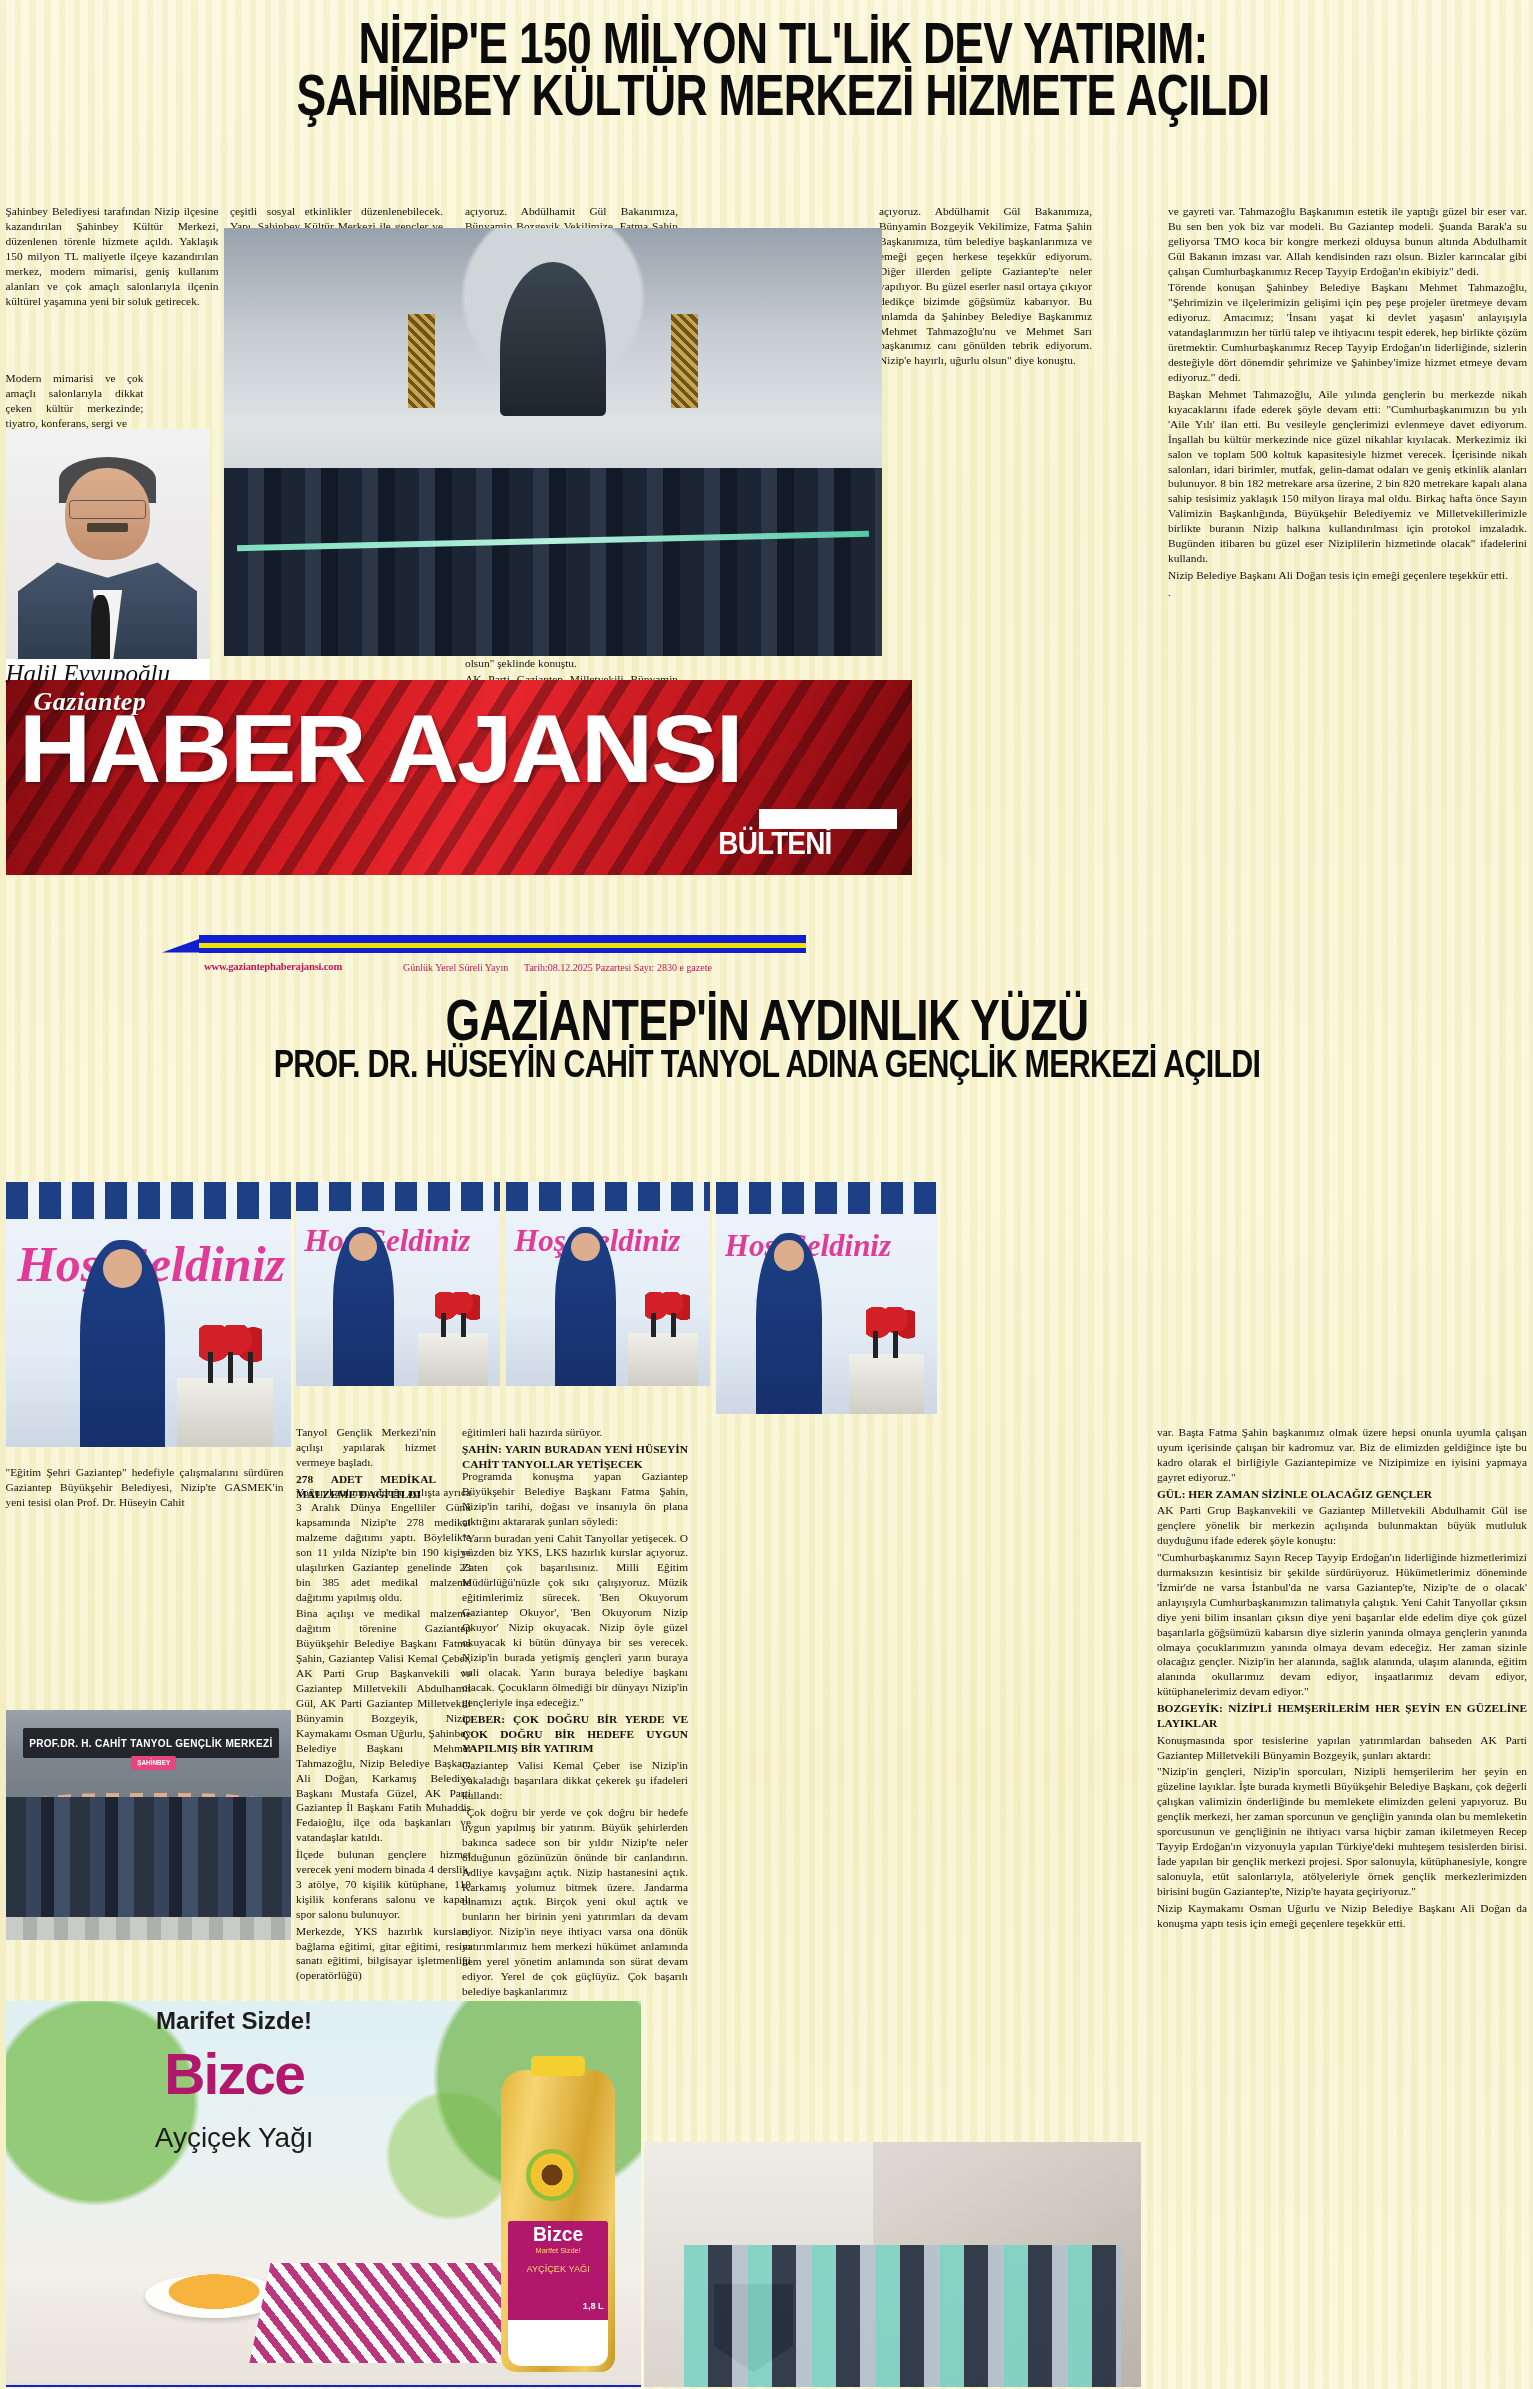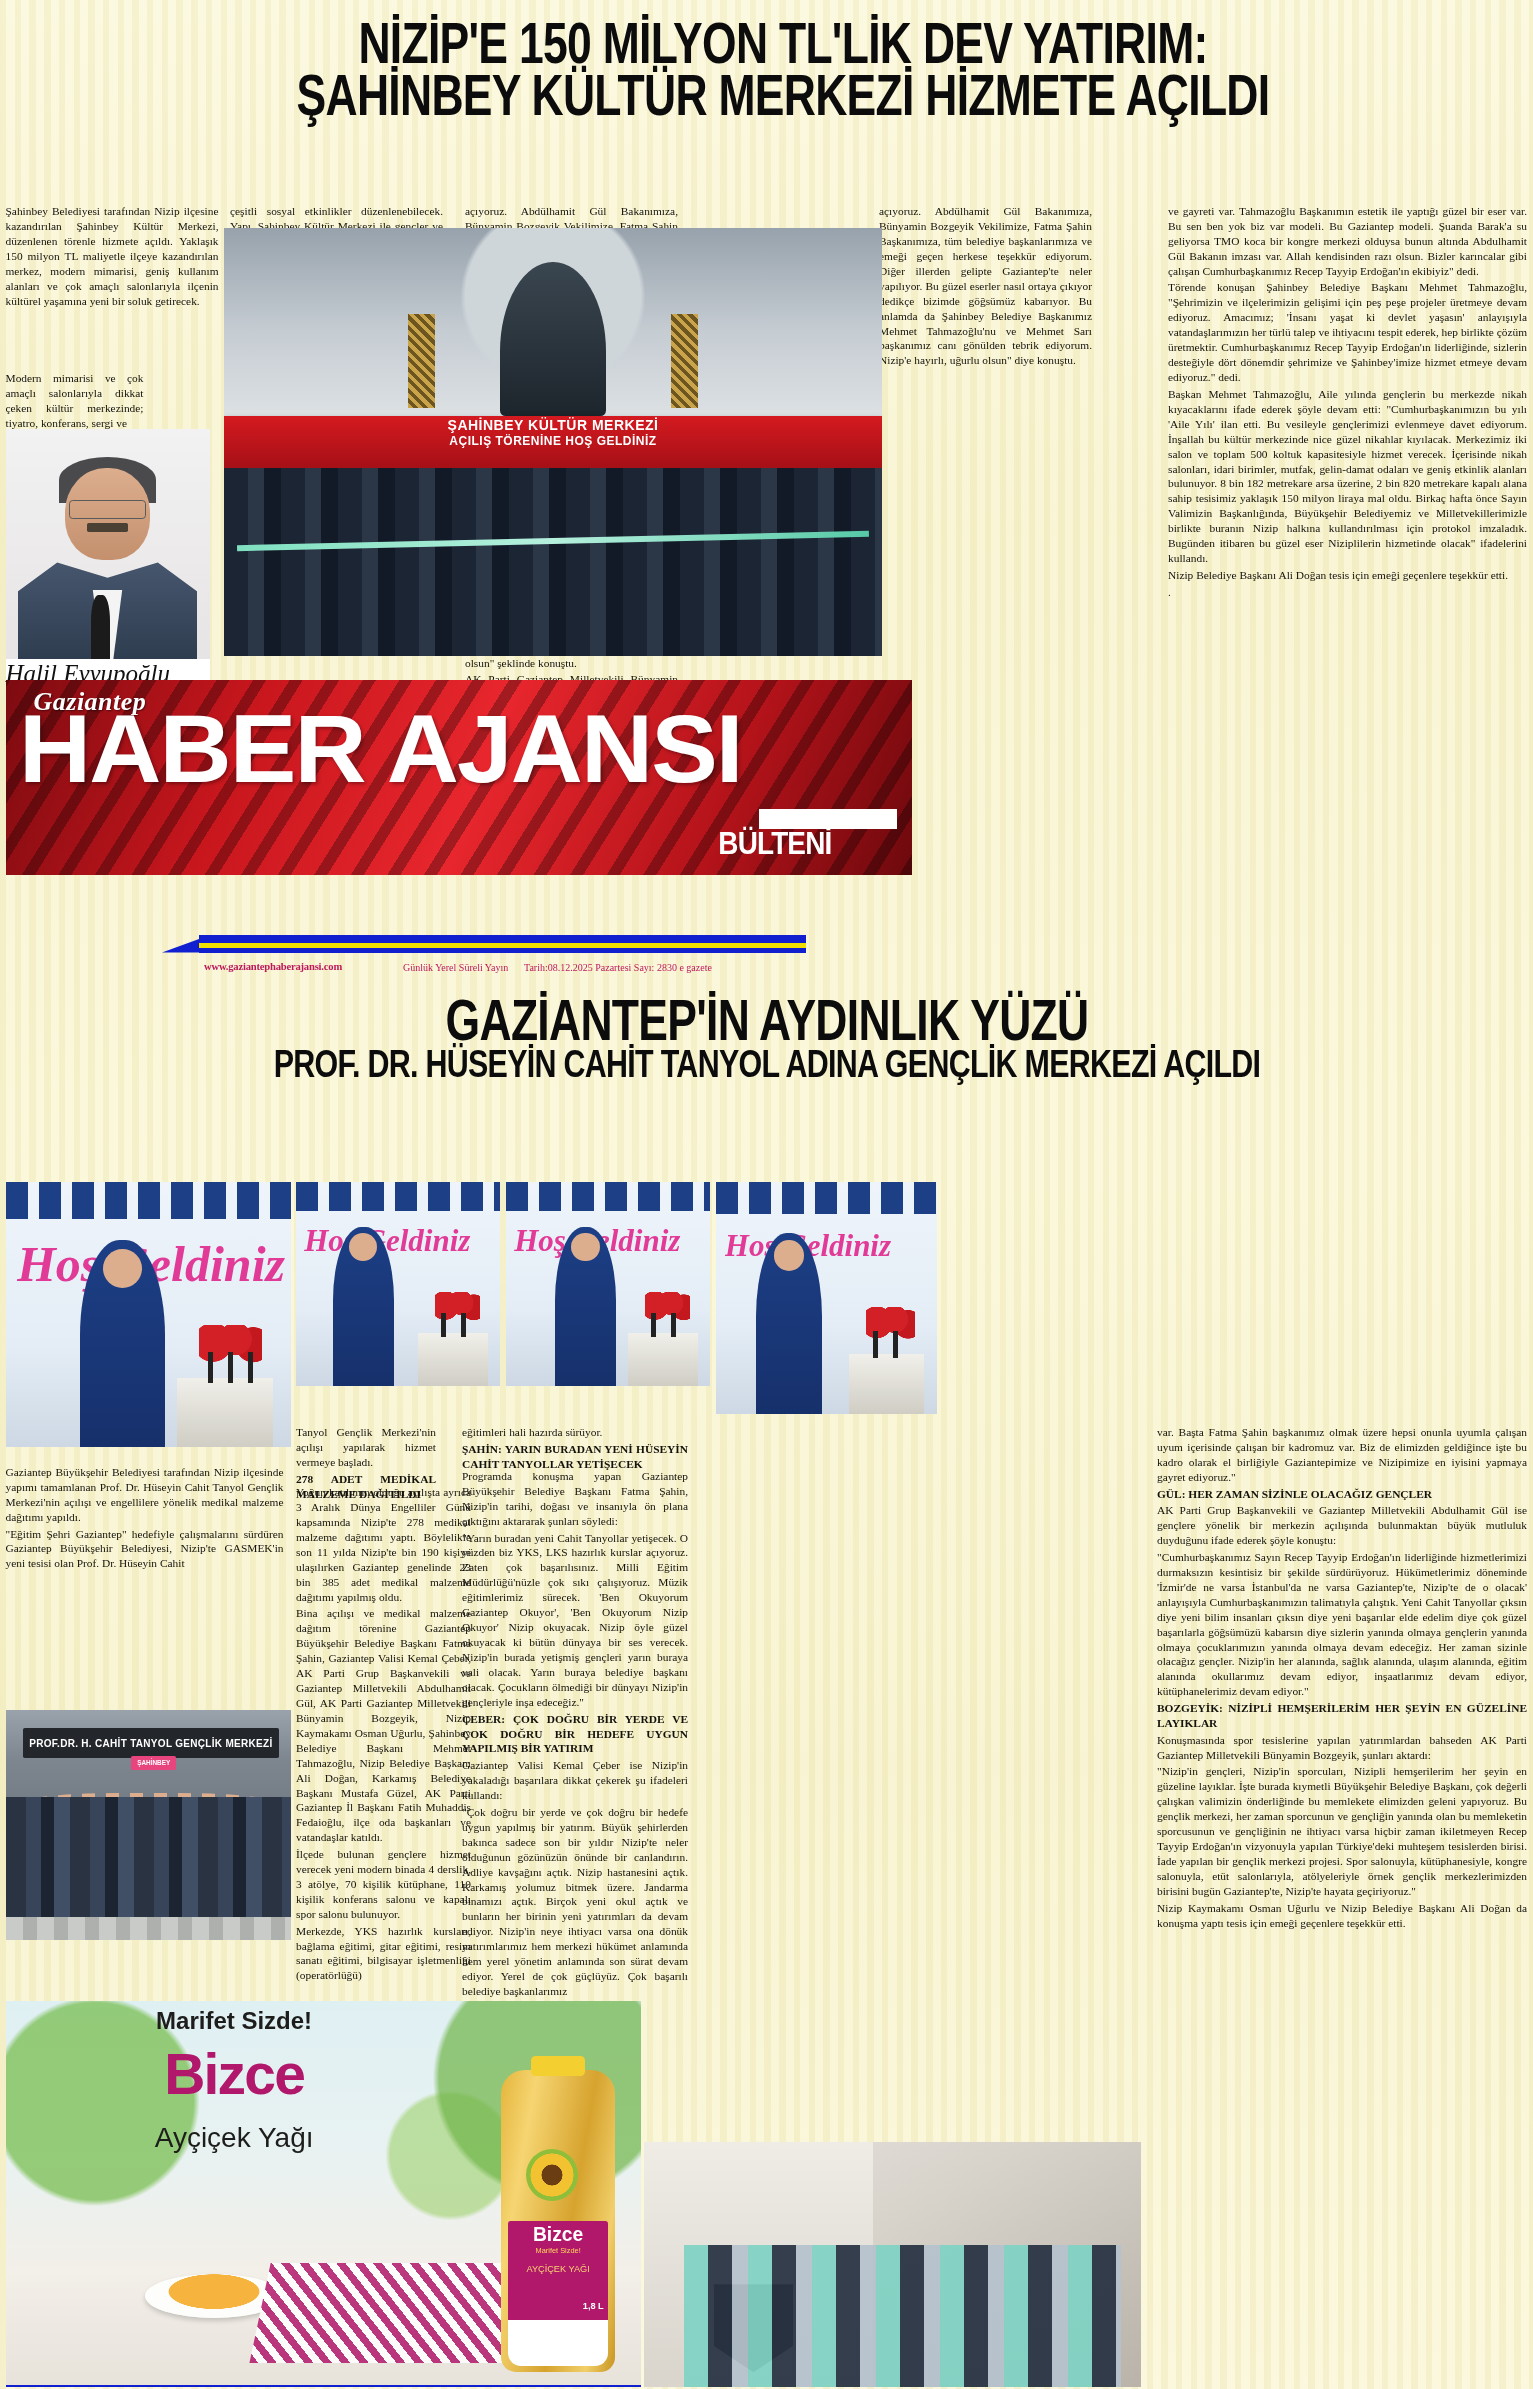--- a/index.html
+++ b/index.html
@@ -408,24 +408,20 @@
     <p>Törende konuşan Şahinbey Belediye Başkanı Mehmet Tahmazoğlu, "Şehrimizin ve ilçelerimizin gelişimi için peş peşe projeler üretmeye devam ediyoruz. Amacımız; 'İnsanı yaşat ki devlet yaşasın' anlayışıyla vatandaşlarımızın her türlü talep ve ihtiyacını tespit ederek, hep birlikte çözüm üretmektir. Cumhurbaşkanımız Recep Tayyip Erdoğan'ın liderliğinde, sizlerin desteğiyle dört dönemdir şehrimize ve Şahinbey'imize hizmet etmeye devam ediyoruz." dedi.</p>
     <p>Başkan Mehmet Tahmazoğlu, Aile yılında gençlerin bu merkezde nikah kıyacaklarını ifade ederek şöyle devam etti: "Cumhurbaşkanımızın bu yılı 'Aile Yılı' ilan etti. Bu vesileyle gençlerimizi evlenmeye davet ediyorum. İnşallah bu kültür merkezinde nice güzel nikahlar kıyılacak. Merkezimiz iki salon ve toplam 500 koltuk kapasitesiyle hizmet verecek. İçerisinde nikah salonları, idari birimler, mutfak, gelin-damat odaları ve geniş etkinlik alanları bulunuyor. 8 bin 182 metrekare arsa üzerine, 2 bin 820 metrekare kapalı alana sahip tesisimiz yaklaşık 150 milyon liraya mal oldu. Birkaç hafta önce Sayın Valimizin Başkanlığında, Büyükşehir Belediyemiz ve Milletvekillerimizle birlikte buranın Nizip halkına kullandırılması için protokol imzaladık. Bugünden itibaren bu güzel eser Niziplilerin hizmetinde olacak" ifadelerini kullandı.</p>
     <p>Nizip Belediye Başkanı Ali Doğan tesis için emeği geçenlere teşekkür etti.</p>
     <p>.</p>
   </div>
 
   <div class="photo ph-building" style="left:224px;top:228px;width:658px;height:428px;">
     <div class="arch"></div>
     <div class="lat-l"></div>
     <div class="lat-r"></div>
-    <div class="banner">
-      <span style="font-size:14px">ŞAHİNBEY KÜLTÜR MERKEZİ</span>
-      <span style="font-size:12px">AÇILIŞ TÖRENİNE HOŞ GELDİNİZ</span>
-    </div>
     <div class="crowd"></div>
     <div class="ribbon"></div>
   </div>
 
   <div class="photo ph-portrait" style="left:5.5px;top:429px;width:204px;height:230px;">
     <div class="hair"></div>
     <div class="head"></div>
     <div class="glasses"></div>
     <div class="mustache"></div>
     <div class="suit"></div>
@@ -508,21 +504,20 @@
   </div>
 
   <div class="photo ph-group" style="left:5.5px;top:727px;width:285px;height:230px;">
     <div class="sign">PROF.DR. H. CAHİT TANYOL GENÇLİK MERKEZİ</div>
     <div class="pink">ŞAHİNBEY</div>
     <div class="heads"></div>
     <div class="row"></div>
   </div>
 
   <div class="col" style="left:5.5px;top:482px;width:278px;">
-    <p>Gaziantep Büyükşehir Belediyesi tarafından Nizip ilçesinde yapımı tamamlanan Prof. Dr. Hüseyin Cahit Tanyol Gençlik Merkezi'nin açılışı ve engellilere yönelik medikal malzeme dağıtımı yapıldı.</p>
     <p>"Eğitim Şehri Gaziantep" hedefiyle çalışmalarını sürdüren Gaziantep Büyükşehir Belediyesi, Nizip'te GASMEK'in yeni tesisi olan Prof. Dr. Hüseyin Cahit</p>
   </div>
 
   <div class="col" style="left:296px;top:442px;width:140px;">
     <p>Tanyol Gençlik Merkezi'nin açılışı yapılarak hizmet vermeye başladı.</p>
     <p class="sub">278 ADET MEDİKAL MALZEME DAĞITILDI</p>
   </div>
   <div class="col" style="left:296px;top:502px;width:175px;">
     <p>Yoğun katılımın olduğu açılışta ayrıca 3 Aralık Dünya Engelliler Günü kapsamında Nizip'te 278 medikal malzeme dağıtımı yaptı. Böylelikle son 11 yılda Nizip'te bin 190 kişiye ulaşılırken Gaziantep genelinde 23 bin 385 adet medikal malzeme dağıtımı yapılmış oldu.</p>
     <p>Bina açılışı ve medikal malzeme dağıtım törenine Gaziantep Büyükşehir Belediye Başkanı Fatma Şahin, Gaziantep Valisi Kemal Çeber, AK Parti Grup Başkanvekili ve Gaziantep Milletvekili Abdulhamit Gül, AK Parti Gaziantep Milletvekili Bünyamin Bozgeyik, Nizip Kaymakamı Osman Uğurlu, Şahinbey Belediye Başkanı Mehmet Tahmazoğlu, Nizip Belediye Başkanı Ali Doğan, Karkamış Belediye Başkanı Mustafa Güzel, AK Parti Gaziantep İl Başkanı Fatih Muhaddis Fedaioğlu, ilçe oda başkanları ve vatandaşlar katıldı.</p>

